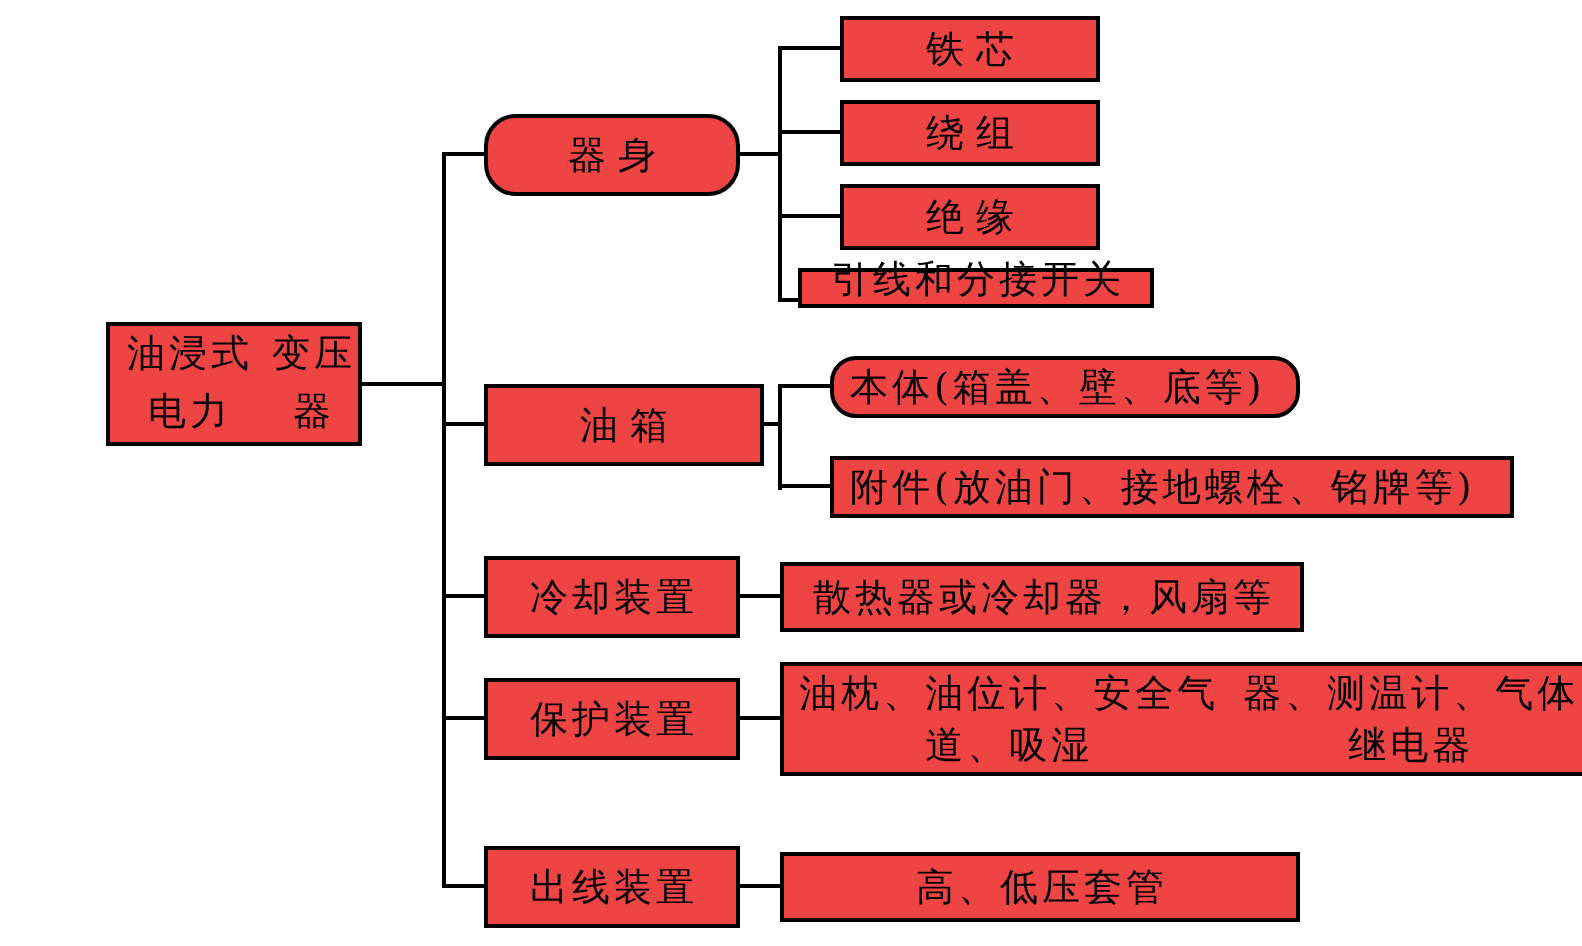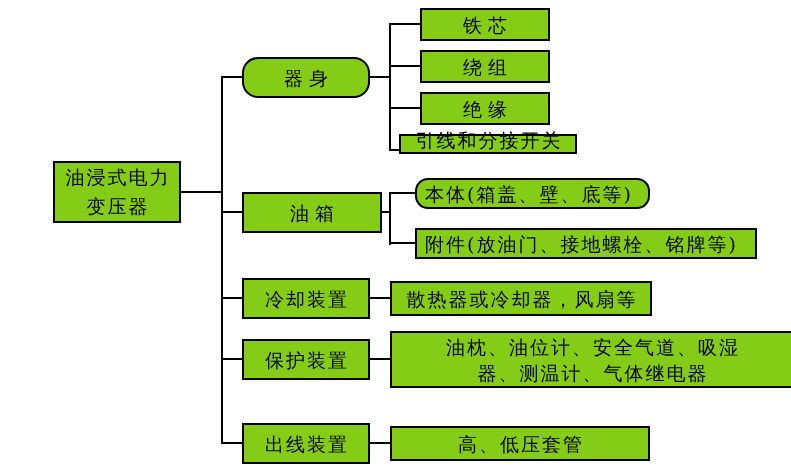--- a/index.html
+++ b/index.html
@@ -8,30 +8,30 @@
     width:791px;height:473px;
     background:#ffffff;
     color:#000;
     font-family:"DejaVu Serif","Liberation Serif",serif;
     overflow:hidden;
   }
   .box{
     position:absolute;
     box-sizing:border-box;
     border:2px solid #000;
-    background:#84cc16;
+    background:#ef4444;
     display:flex;
     align-items:center;
     justify-content:center;
     font-size:19px;
     line-height:24px;
     text-align:center;
     white-space:nowrap;
   }
-  .box.multiline{flex-direction:column;white-space:normal;}
+  .box.multiline{white-space:normal;}
   .box.leftalign{justify-content:flex-start;padding-left:8px;}
   .hline{position:absolute;height:2px;background:#000;}
   .vline{position:absolute;width:2px;background:#000;}
   .ls6{letter-spacing:6px;margin-right:-6px;}
   .ls2{letter-spacing:2px;margin-right:-2px;}
   .rootline{line-height:29px;letter-spacing:2px;margin-right:-2px;}
   .wrapline{line-height:26px;letter-spacing:2px;}
 </style>
 </head>
 <body>

